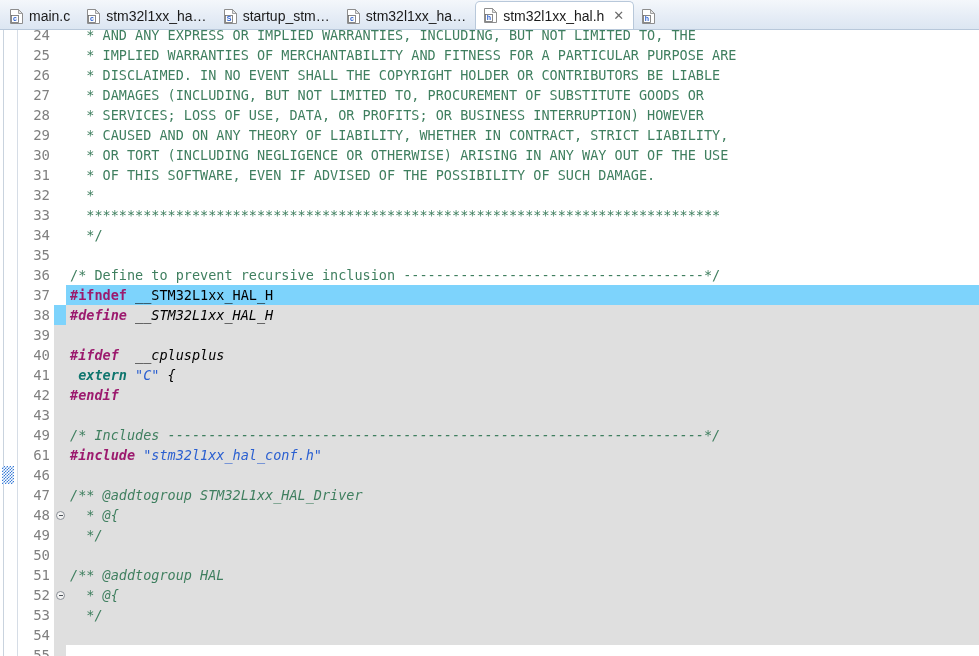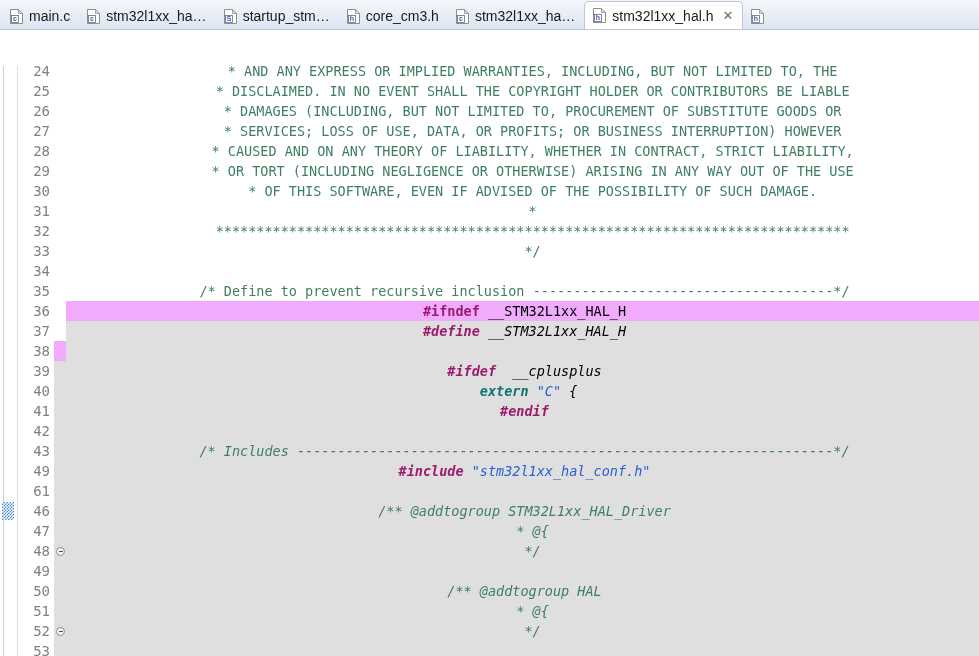--- a/index.html
+++ b/index.html
@@ -15,21 +15,20 @@
   }
 
   
   #editor-window {
     width: 979px;
     height: 656px;
     position: relative;
     background: #ffffff;
     display: flex;
     flex-direction: column;
-    gap: 36px;
   }
   #tab-bar {
     height: 30px;
     background: linear-gradient(to bottom, #f4f7fb 0%, #e6edf6 55%, #dce6f2 100%);
     position: relative;
     flex: 0 0 auto;
     border-bottom: 1px solid #b8c8da;
     display: flex;
     align-items: flex-end;
     overflow: hidden;
@@ -159,26 +158,25 @@
   }
   .codeline {
     font-family: "DejaVu Sans Mono", "Liberation Mono", monospace;
     font-size: 13.5px;
     height: 20px;
     line-height: 20px;
     white-space: pre;
     padding-left: 4px;
     box-sizing: border-box;
     color: #000000;
-    text-align: center;
   }
 
   
   .bg-plain   { background: #ffffff; }
-  .bg-current { background: #f0abfc; }
+  .bg-current { background: #7dd3fc; }
   .bg-inactive{ background: #dfdfdf; font-style: italic; }
 
   
   .tok-comment { color: #3f7f5f; }
   .tok-pp      { color: #9c1a6e; font-weight: bold; }
   .tok-kw      { color: #0f766e; font-weight: bold; }
   .tok-str     { color: #2a5fd0; }
   .tok-plain   { color: #000000; }
 
   
@@ -241,31 +239,20 @@
       <div class="tab">
         <span class="file-icon">
           <svg width="13" height="15" viewBox="0 0 13 15">
             <path d="M0.5 0.5 H8.5 L12.5 4.5 V14.5 H0.5 Z" fill="#ffffff" stroke="#8d8d8d" stroke-width="1"></path>
             <path d="M8.5 0.5 L12.5 4.5 H8.5 Z" fill="#e4e4e4" stroke="#8d8d8d" stroke-width="0.8"></path>
             <rect x="1.5" y="6.5" width="7" height="7" fill="#ffffff" stroke="#6b6b6b" stroke-width="0.8"></rect>
             <text x="5" y="12.4" font-family="Liberation Sans, sans-serif" font-size="7" font-weight="bold" fill="#2a5fd0" text-anchor="middle">S</text>
           </svg>
         </span>
         <span class="tab-label">startup_stm…</span>
-      </div>
-      <div class="tab">
-        <span class="file-icon">
-          <svg width="13" height="15" viewBox="0 0 13 15">
-            <path d="M0.5 0.5 H8.5 L12.5 4.5 V14.5 H0.5 Z" fill="#ffffff" stroke="#8d8d8d" stroke-width="1"></path>
-            <path d="M8.5 0.5 L12.5 4.5 H8.5 Z" fill="#e4e4e4" stroke="#8d8d8d" stroke-width="0.8"></path>
-            <rect x="1.5" y="6.5" width="7" height="7" fill="#ffffff" stroke="#6b6b6b" stroke-width="0.8"></rect>
-            <text x="5" y="12.4" font-family="Liberation Sans, sans-serif" font-size="7" font-weight="bold" fill="#2a5fd0" text-anchor="middle">h</text>
-          </svg>
-        </span>
-        <span class="tab-label">core_cm3.h</span>
       </div>
       <div class="tab">
         <span class="file-icon">
           <svg width="13" height="15" viewBox="0 0 13 15">
             <path d="M0.5 0.5 H8.5 L12.5 4.5 V14.5 H0.5 Z" fill="#ffffff" stroke="#8d8d8d" stroke-width="1"></path>
             <path d="M8.5 0.5 L12.5 4.5 H8.5 Z" fill="#e4e4e4" stroke="#8d8d8d" stroke-width="0.8"></path>
             <rect x="1.5" y="6.5" width="7" height="7" fill="#ffffff" stroke="#6b6b6b" stroke-width="0.8"></rect>
             <text x="5" y="12.4" font-family="Liberation Sans, sans-serif" font-size="7" font-weight="bold" fill="#2a5fd0" text-anchor="middle">c</text>
           </svg>
         </span>
@@ -411,20 +398,21 @@
             </div>
           </div>
           <div class="row bg-inactive"></div>
           <div class="row bg-inactive"></div>
           <div class="row bg-inactive"></div>
         </div>
       </div>
     <div id="code-area">
         <div class="col-wrap" style="position: absolute; top: -5px; left: 0px; right: 0px;">
           <div class="row codeline bg-plain"><span class="tok-comment">  * AND ANY EXPRESS OR IMPLIED WARRANTIES, INCLUDING, BUT NOT LIMITED TO, THE</span></div>
+          <div class="row codeline bg-plain"><span class="tok-comment">  * IMPLIED WARRANTIES OF MERCHANTABILITY AND FITNESS FOR A PARTICULAR PURPOSE ARE</span></div>
           <div class="row codeline bg-plain"><span class="tok-comment">  * DISCLAIMED. IN NO EVENT SHALL THE COPYRIGHT HOLDER OR CONTRIBUTORS BE LIABLE</span></div>
           <div class="row codeline bg-plain"><span class="tok-comment">  * DAMAGES (INCLUDING, BUT NOT LIMITED TO, PROCUREMENT OF SUBSTITUTE GOODS OR</span></div>
           <div class="row codeline bg-plain"><span class="tok-comment">  * SERVICES; LOSS OF USE, DATA, OR PROFITS; OR BUSINESS INTERRUPTION) HOWEVER</span></div>
           <div class="row codeline bg-plain"><span class="tok-comment">  * CAUSED AND ON ANY THEORY OF LIABILITY, WHETHER IN CONTRACT, STRICT LIABILITY,</span></div>
           <div class="row codeline bg-plain"><span class="tok-comment">  * OR TORT (INCLUDING NEGLIGENCE OR OTHERWISE) ARISING IN ANY WAY OUT OF THE USE</span></div>
           <div class="row codeline bg-plain"><span class="tok-comment">  * OF THIS SOFTWARE, EVEN IF ADVISED OF THE POSSIBILITY OF SUCH DAMAGE.</span></div>
           <div class="row codeline bg-plain"><span class="tok-comment">  *</span></div>
           <div class="row codeline bg-plain"><span class="tok-comment">  ******************************************************************************</span></div>
           <div class="row codeline bg-plain"><span class="tok-comment">  */</span></div>
           <div class="row codeline bg-plain"></div>

